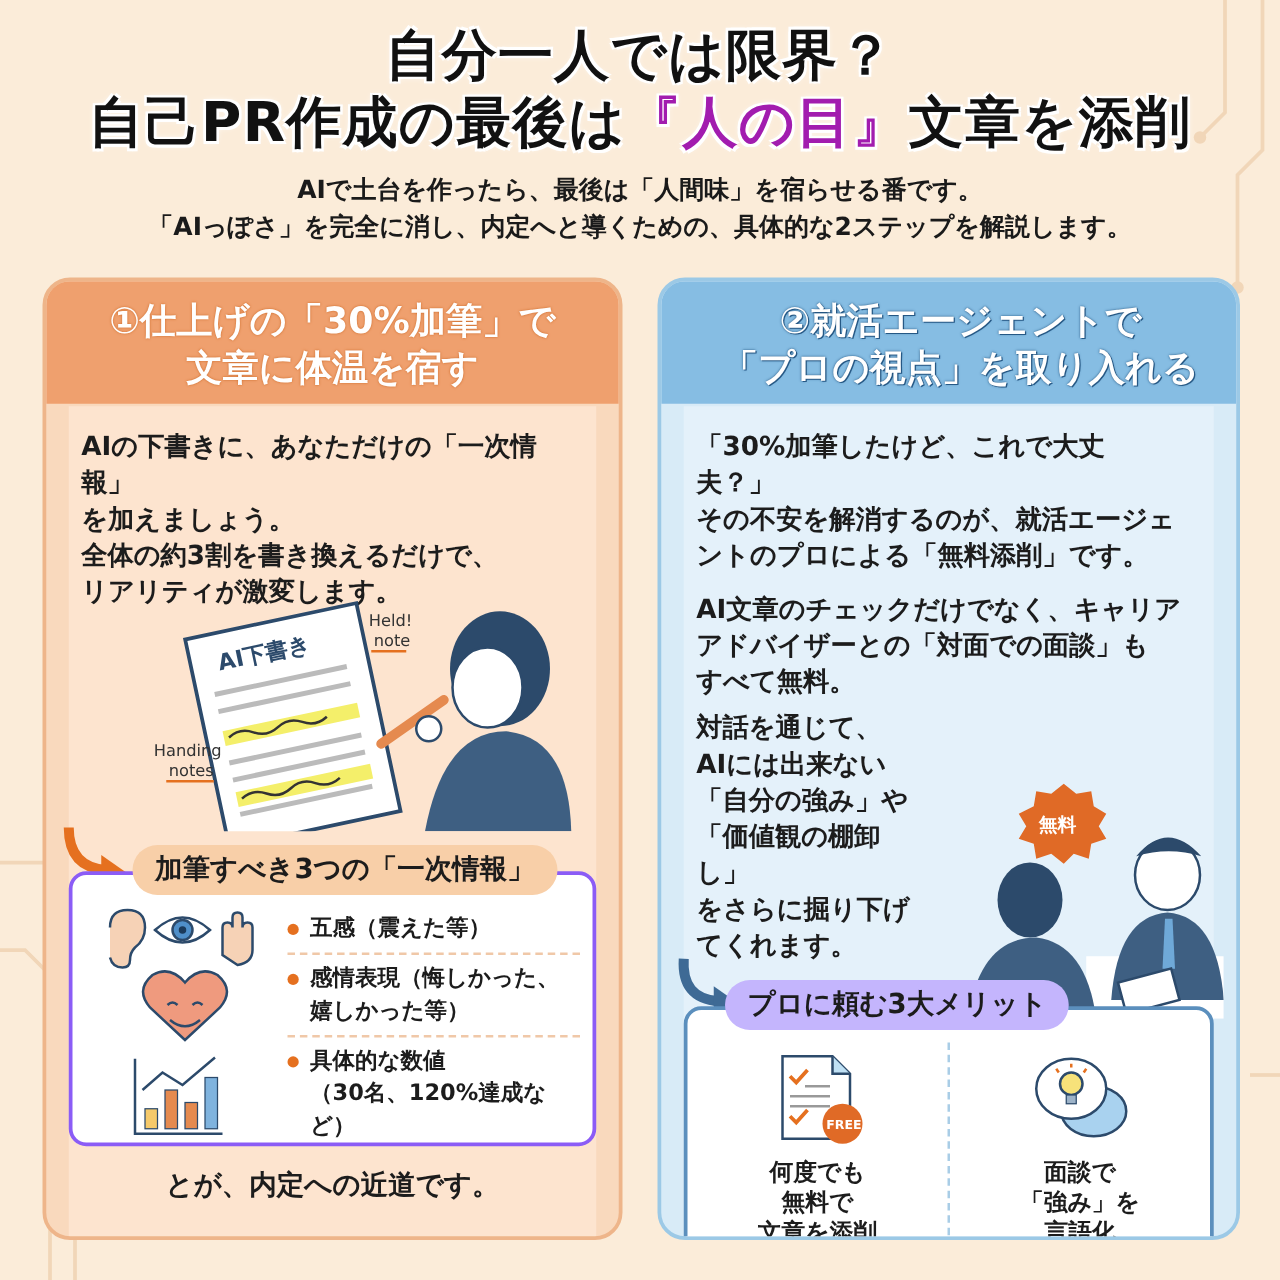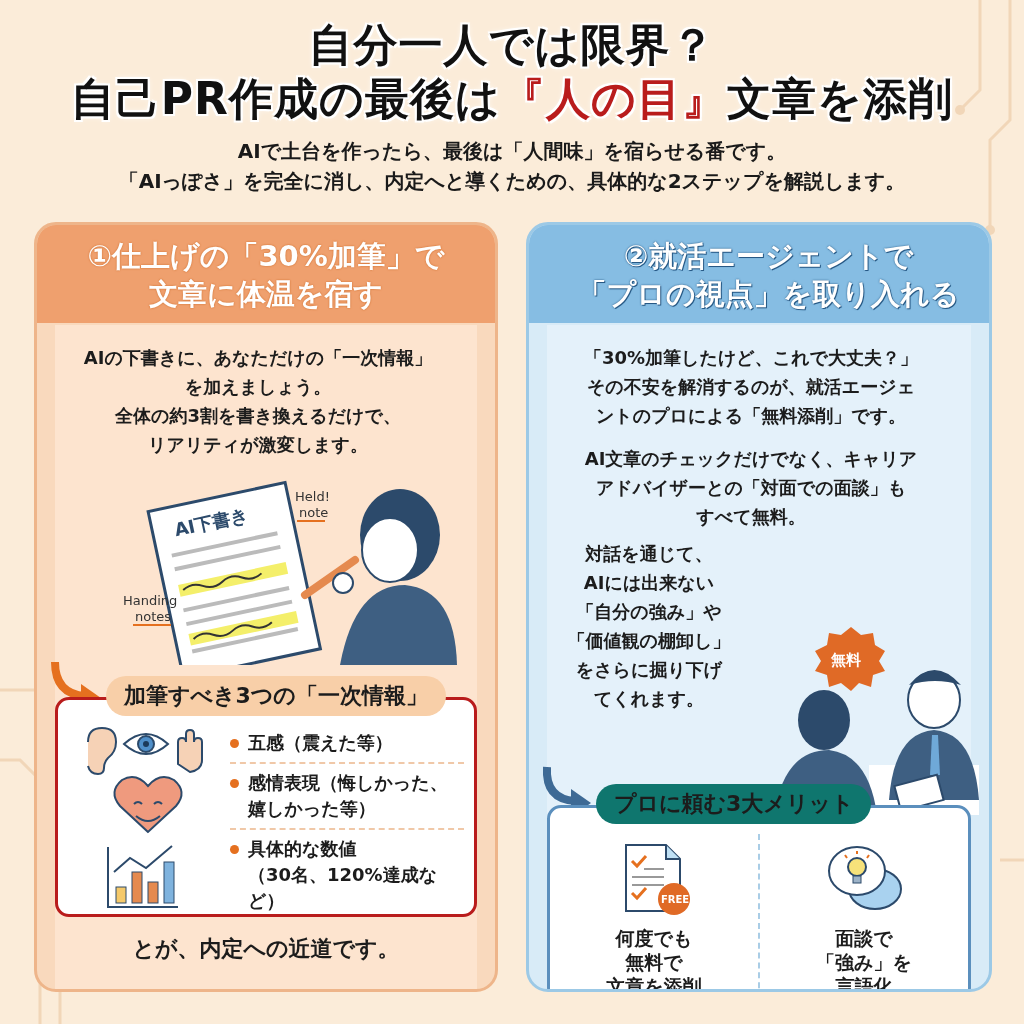--- a/index.html
+++ b/index.html
@@ -1,38 +1,38 @@
 <!DOCTYPE html>
 <html><head>
 <meta charset="utf-8">
 <style>
 *{box-sizing:border-box;margin:0;padding:0;}
 body{width:1024px;height:1024px;overflow:hidden;background:#fbecd9;font-family:"DejaVu Sans","Liberation Sans",sans-serif;color:#1c1c1c;position:relative;}
 .bgdeco{position:absolute;inset:0;pointer-events:none;}
 .header{position:absolute;left:0;right:0;top:18px;text-align:center;}
 .title1,.title2{font-weight:900;font-size:44px;line-height:54px;letter-spacing:1px;color:#111;text-shadow:0 0 3px #fff,0 0 6px #fff,2px 2px 0 #fff,-2px -2px 0 #fff,2px -2px 0 #fff,-2px 2px 0 #fff;}
-.title2 .accent{color:#b91c1c;}
+.title2 .accent{color:#a21caf;}
 .sub{margin-top:10px;font-weight:700;font-size:20px;line-height:30px;color:#1a1a1a;}
 .panel{position:absolute;top:222px;border-radius:22px;overflow:hidden;}
 .panel.left{left:34px;width:464px;height:770px;background:#f9d9bd;border:3px solid #eeb58a;}
 .panel.right{left:526px;width:466px;height:770px;background:#d8ebf7;border:3px solid #9cc9e6;}
 .phead{text-align:center;font-weight:900;font-size:29px;line-height:38px;padding:12px 6px 10px;color:#fff;}
 .left .phead{background:#efa06e;text-shadow:0 0 2px #c96420;}
 .right .phead{background:#86bde3;color:#fff;text-shadow:0 0 2px #1f4f7a,1px 1px 0 #2a5d8a;padding-left:25px;}
 .pbody{position:absolute;left:18px;right:18px;top:100px;bottom:0;}
 .left .pbody{background:#fde4cf;}
 .right .pbody{background:#e4f1fa;}
-.ptext{font-weight:700;font-size:18px;line-height:29px;padding:18px 26px 0 10px;text-align:center;}
+.ptext{font-weight:700;font-size:21px;line-height:29px;padding:18px 26px 0 10px;}
 .illus{position:absolute;}
 .sectbox{position:absolute;background:#fff;border-radius:14px;}
-.left .sectbox{left:0;right:0;top:372px;height:220px;border:3px solid #b91c1c;}
+.left .sectbox{left:0;right:0;top:372px;height:220px;border:3px solid #8b5cf6;}
 .right .sectbox{left:0;right:0;top:480px;height:208px;border:3px solid #5b8fbd;}
 .pill{position:absolute;border-radius:22px;font-weight:900;font-size:22px;line-height:40px;padding:0 18px;white-space:nowrap;}
 .left .pill{background:#f8cfa8;left:48px;top:-24px;}
-.right .pill{background:#0f766e;left:46px;top:-24px;}
+.right .pill{background:#c4b5fd;left:30px;top:-24px;}
 .bullets{position:absolute;left:172px;right:10px;top:24px;}
 .bullet{font-weight:700;font-size:18px;line-height:26px;padding:6px 0 6px 18px;position:relative;border-bottom:2px dashed #f0c8a8;}
 .bullet:last-child{border-bottom:none;}
 .bullet::before{content:"";position:absolute;left:0;top:15px;width:9px;height:9px;border-radius:50%;background:#e5701f;}
 .closing{position:absolute;left:0;right:0;top:608px;text-align:center;font-weight:700;font-size:22px;line-height:32px;}
 .merits{position:absolute;left:0;right:0;top:26px;display:flex;}
 .merit{flex:1;text-align:center;border-right:2px dashed #a9cde6;}
 .merit:last-child{border-right:none;}
 .merit .ico{height:90px;display:flex;align-items:center;justify-content:center;}
 .merit .lbl{font-weight:800;font-size:19px;line-height:24px;margin-top:2px;}

